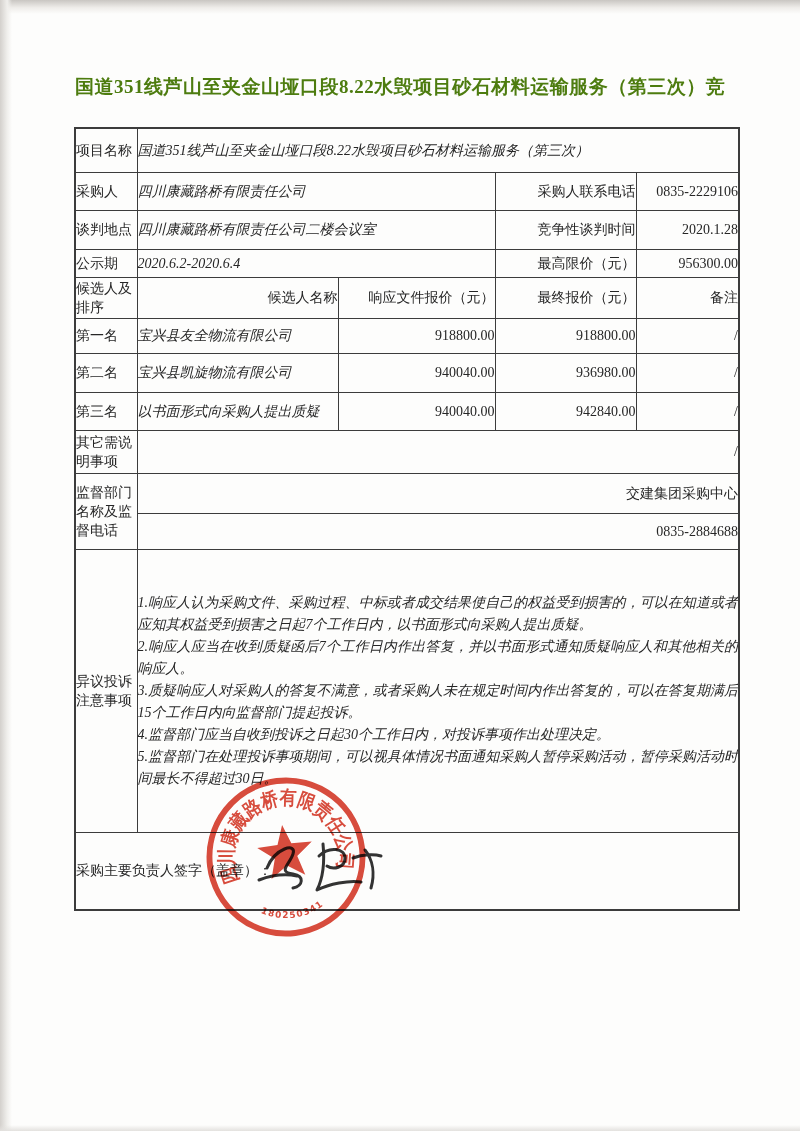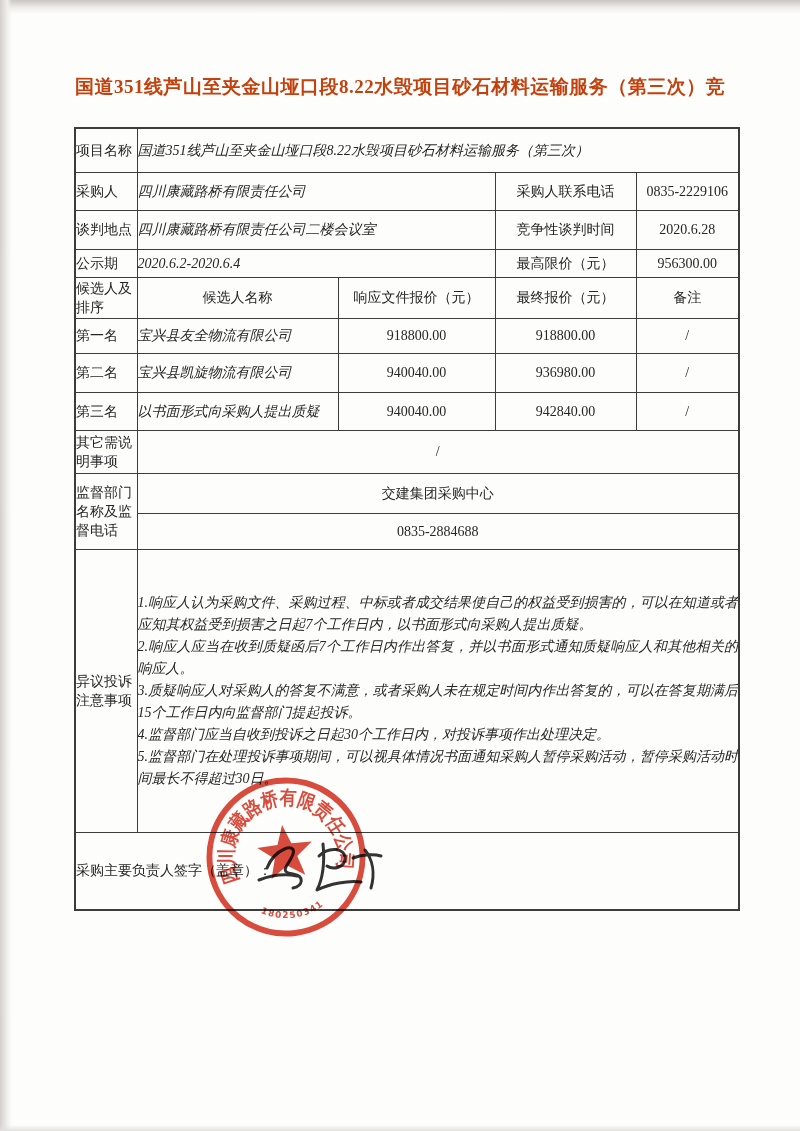--- a/index.html
+++ b/index.html
@@ -13,40 +13,40 @@
   .edge-top{position:absolute;top:0;left:0;right:0;height:14px;
     background:linear-gradient(#c9c6c2,#efedea 55%,rgba(255,255,255,0));pointer-events:none;}
   .edge-left{position:absolute;top:0;left:0;bottom:0;width:12px;
     background:linear-gradient(90deg,#d3d0cc,#f0efec 60%,rgba(255,255,255,0));pointer-events:none;}
   .edge-bottom{position:absolute;bottom:0;left:0;right:0;height:6px;
     background:linear-gradient(rgba(255,255,255,0),#e3e1de);pointer-events:none;}
 
   .title{
     position:absolute;top:74px;left:40px;right:40px;
     text-align:center;font-size:19px;font-weight:700;line-height:26px;
-    color:#c2410c;letter-spacing:.5px;
+    color:#4d7c0f;letter-spacing:.5px;
   }
 
   table.doc{
     position:absolute;left:74px;top:127px;width:664px;
     border-collapse:collapse;table-layout:fixed;
     border:2px solid #3c3c3c;
     font-size:14px;color:#262626;
   }
   table.doc td{
     border:1px solid #3c3c3c;
     vertical-align:middle;
     padding:1px 0;
     line-height:19px;
     overflow:hidden;
   }
   td.lab{text-align:left;padding-left:3px;padding-right:1px;}
   td.labc{text-align:left;padding-left:1px;padding-right:1px;}
   td.vl{text-align:left;padding-left:7px;font-style:italic;}
-  td.vc{text-align:center;}
+  td.vc{text-align:right;}
   td.obj{padding:0 9px;}
   .obj-item{text-align:justify;line-height:22px;font-style:italic;}
   td.sig{text-align:left;padding-left:5px;}
 
   .seal{
     position:absolute;left:201px;top:772px;width:170px;height:170px;
     mix-blend-mode:multiply;opacity:.92;
     transform:rotate(-7deg);
     pointer-events:none;
   }
@@ -83,21 +83,21 @@
   <tr style="height:38px">
     <td class="lab">采购人</td>
     <td class="vl" colspan="2">四川康藏路桥有限责任公司</td>
     <td class="vc">采购人联系电话</td>
     <td class="vc">0835-2229106</td>
   </tr>
   <tr style="height:39px">
     <td class="lab">谈判地点</td>
     <td class="vl" colspan="2">四川康藏路桥有限责任公司二楼会议室</td>
     <td class="vc">竞争性谈判时间</td>
-    <td class="vc">2020.6.28</td>
+    <td class="vc">2020.1.28</td>
   </tr>
   <tr style="height:28px">
     <td class="lab">公示期</td>
     <td class="vl" colspan="2">2020.6.2-2020.6.4</td>
     <td class="vc">最高限价（元）</td>
     <td class="vc">956300.00</td>
   </tr>
   <tr style="height:32px">
     <td class="lab">候选人及排序</td>
     <td class="vc">候选人名称</td>

